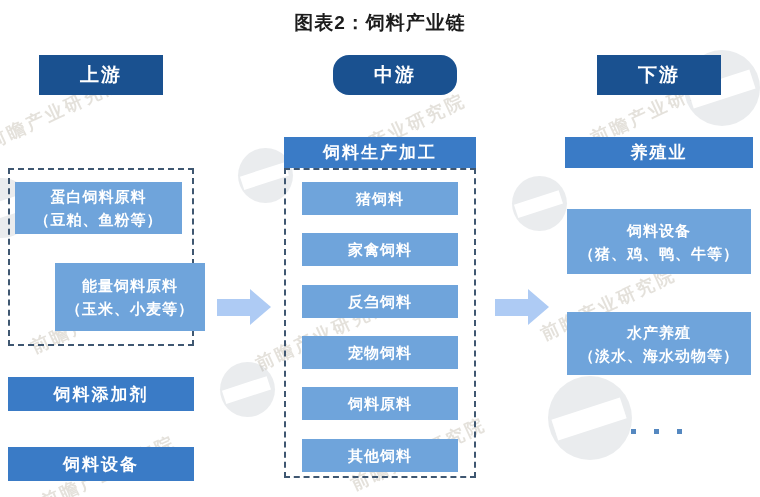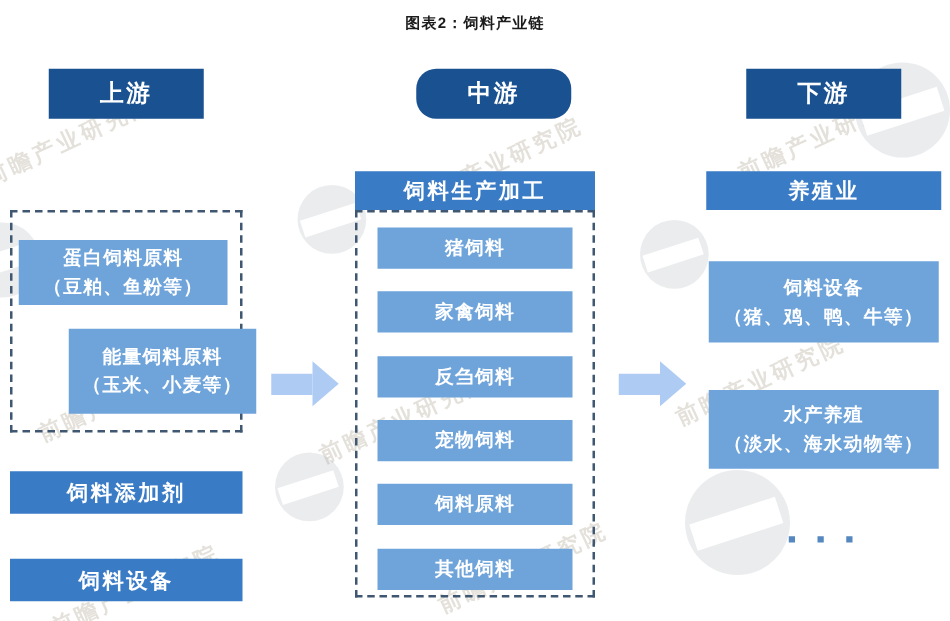--- a/index.html
+++ b/index.html
@@ -4,21 +4,21 @@
 <style>
   * { margin:0; padding:0; box-sizing:border-box; }
   html,body { background:#ffffff; }
   body { font-family:"Liberation Sans","DejaVu Sans",sans-serif; }
   .canvas {
     position:relative; width:760px; height:497px; background:#ffffff;
     overflow:hidden; margin:0 auto;
   }
   .title {
     position:absolute; left:0; top:10px; width:100%;
-    text-align:center; font-size:12px; font-weight:bold; color:#1c1c1c;
+    text-align:center; font-size:19px; font-weight:bold; color:#1c1c1c;
     letter-spacing:1px;
   }
   
   .stage {
     position:absolute; height:40px; width:124px;
     background:#1a5190; color:#ffffff; font-size:19px; font-weight:bold;
     display:flex; align-items:center; justify-content:center;
     letter-spacing:2px; z-index:3;
   }
   .stage-up   { left:39px;  top:55px; }
@@ -43,21 +43,21 @@
   .dash-up  { left:8px;   top:168px; width:186px; height:178px; }
   .dash-mid { left:284px; top:168px; width:192px; height:310px; }
   
   .item {
     position:absolute; background:#6fa4db; color:#ffffff;
     font-weight:bold; display:flex; flex-direction:column;
     align-items:center; justify-content:center; text-align:center;
     z-index:3; letter-spacing:1px;
   }
   .item .l1, .item .l2 { font-size:15px; line-height:23px; white-space:nowrap; }
-  .item-up1 { left:15px; top:192px; width:167px; height:52px; }
+  .item-up1 { left:15px; top:182px; width:167px; height:52px; }
   .item-up2 { left:15px; top:263px; width:150px; height:68px;margin-left:40px; }
   .item-mid { left:302px; width:156px; height:33px; font-size:15px; }
   .im0 { top:182px; } .im1 { top:233px; } .im2 { top:285px; }
   .im3 { top:336px; } .im4 { top:387px; } .im5 { top:439px; }
   .item-down1 { left:567px; top:209px; width:184px; height:65px; }
   .item-down2 { left:567px; top:312px; width:184px; height:63px; }
   
   .arrow-body {
     position:absolute; width:33px; height:17px; background:#aecbf4; z-index:3; top:299px;
   }

